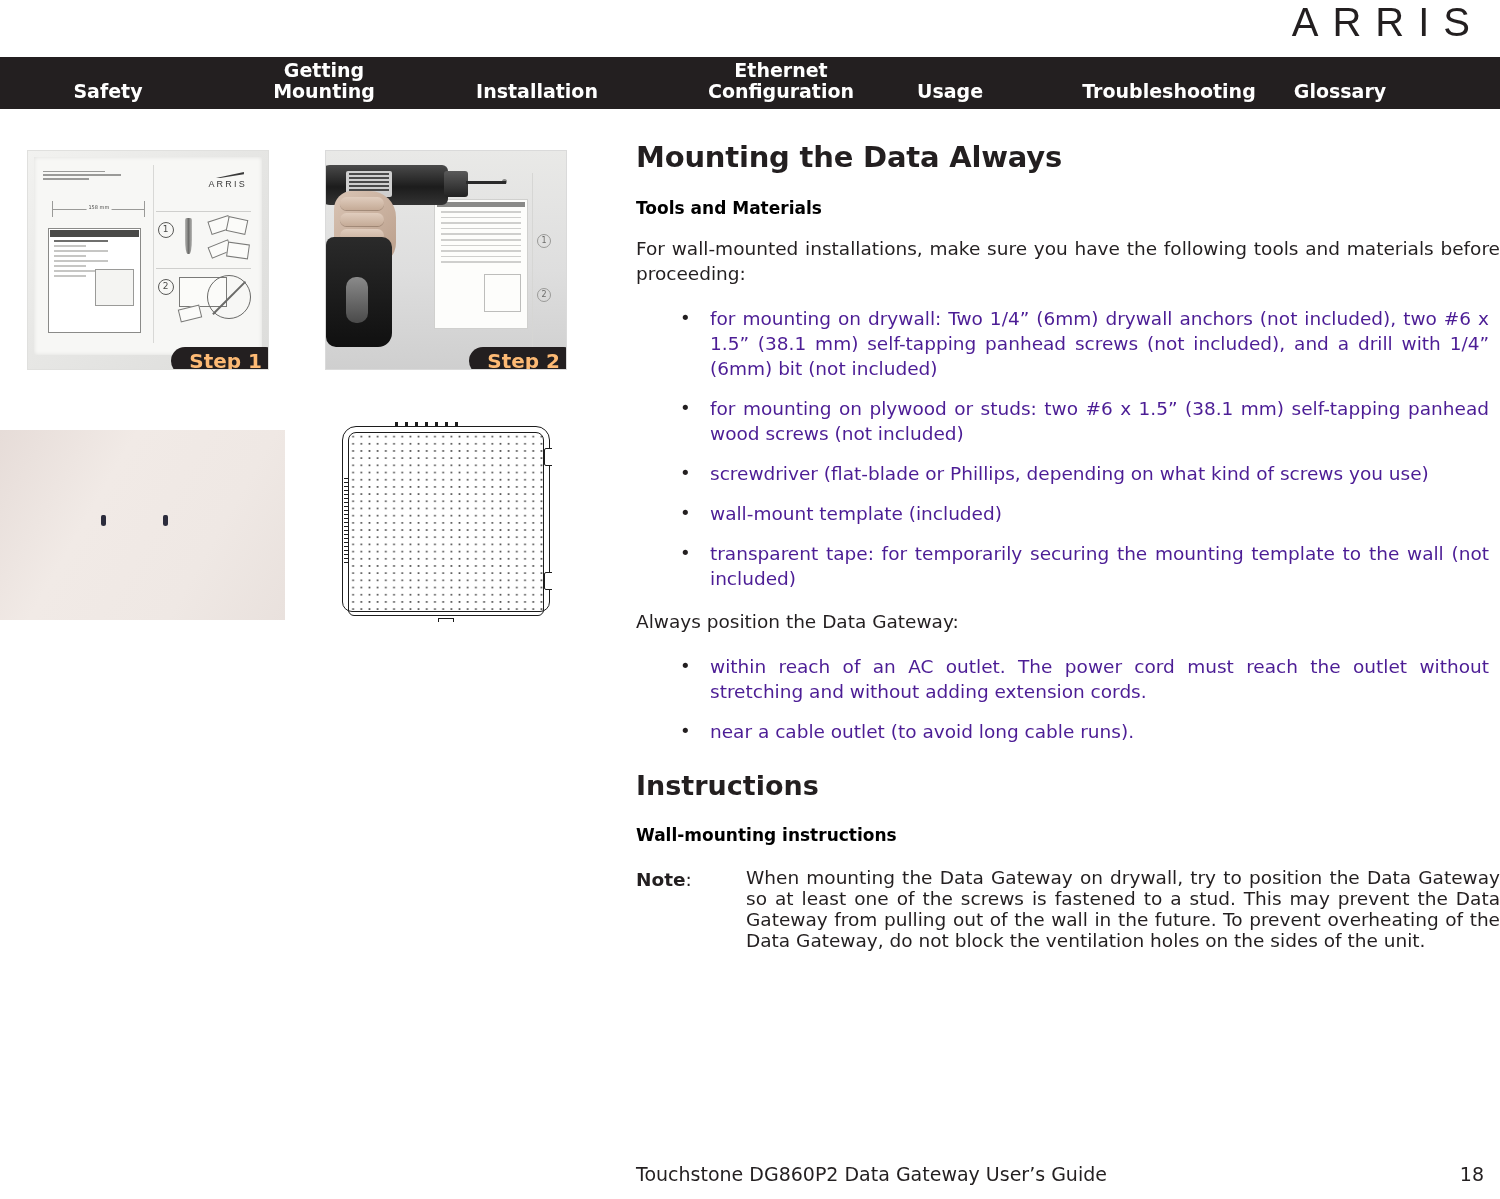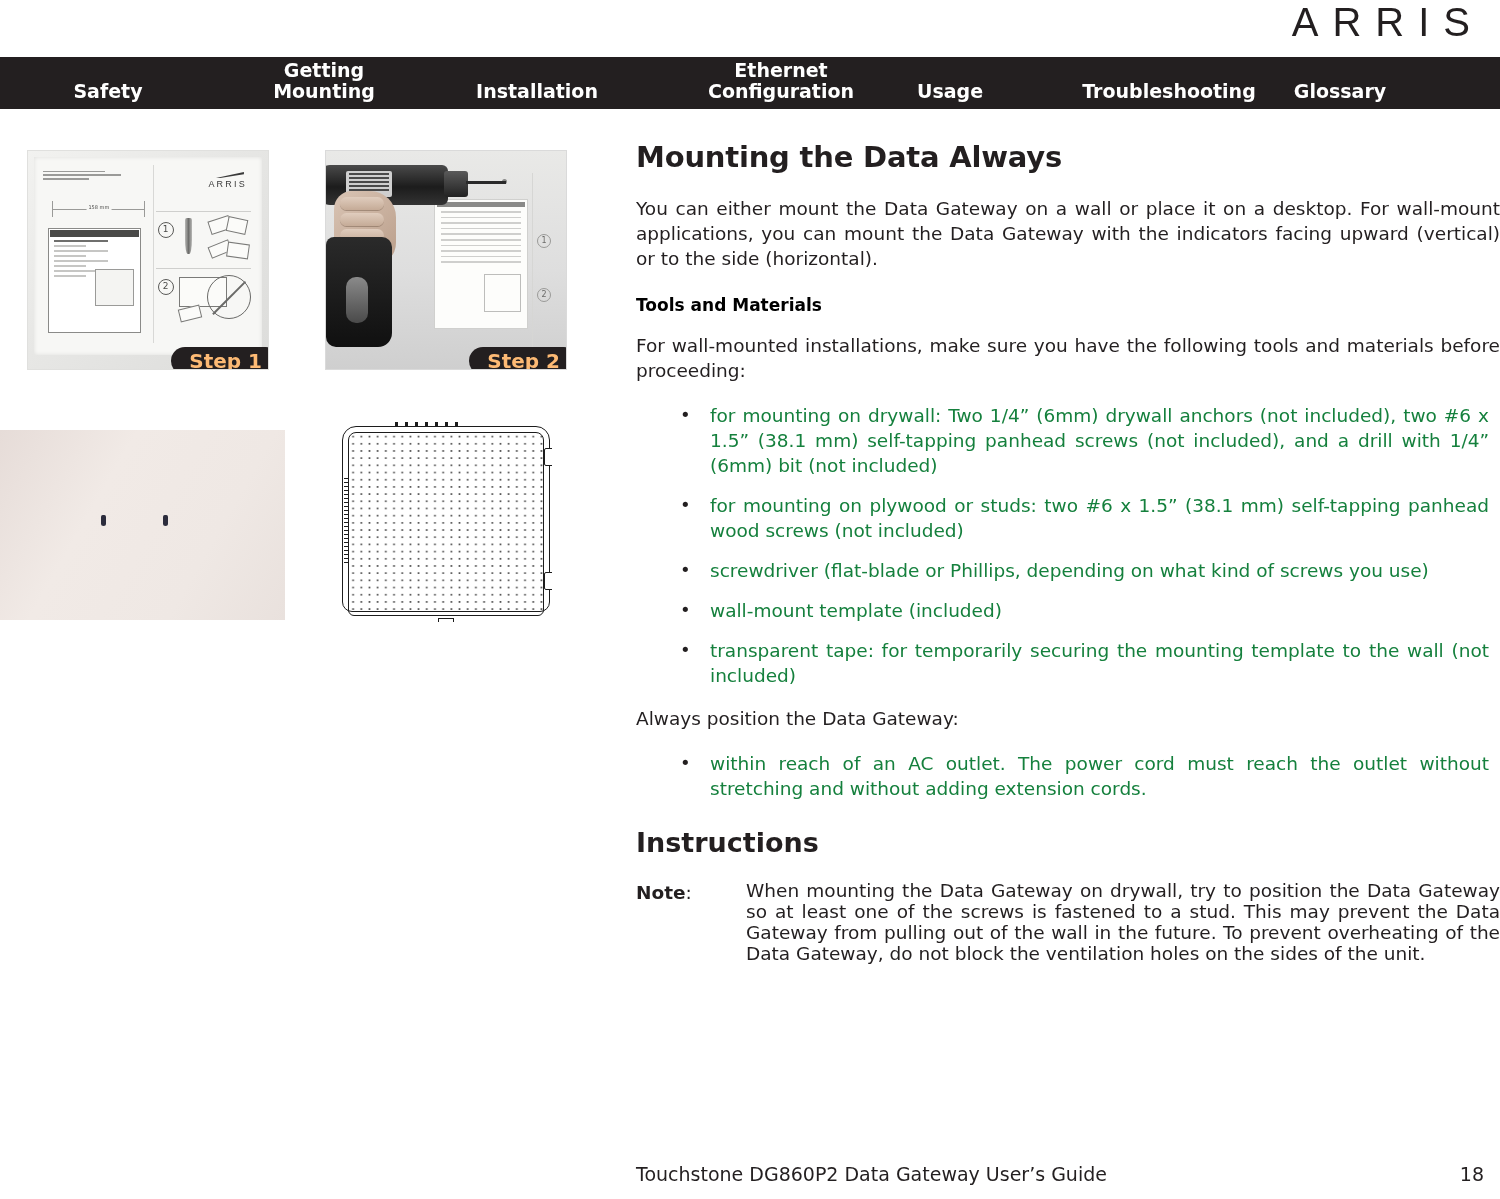--- a/index.html
+++ b/index.html
@@ -333,21 +333,21 @@
     list-style: none;
   }
   ul.bullets li {
     position: relative;
     margin: 0 11px 15px 0;
     padding-left: 74px;
     font-family: "DejaVu Sans", sans-serif;
     font-size: 18.5px;
     line-height: 25px;
     text-align: justify;
-    color: #15803d;
+    color: #4c1d95;
   }
   ul.bullets li::before {
     content: "\2022";
     position: absolute;
     left: 44px;
     top: -1px;
     font-size: 18px;
     color: #231f20;
   }
   .note-block {
@@ -513,43 +513,44 @@
     <div class="dev-foot"></div>
 
   </div>
 
 </div>
 
 <div class="content">
 
   <h1 class="title">Mounting the Data Always</h1>
 
-  <p class="body">You can either mount the Data Gateway on a wall or place it on a desktop. For wall-mount applications, you can mount the Data Gateway with the indicators facing upward (vertical) or to the side (horizontal).</p>
 
   <h3 class="h3">Tools and Materials</h3>
 
   <p class="body">For wall-mounted installations, make sure you have the following tools and materials before proceeding:</p>
 
   <ul class="bullets">
     <li>for mounting on drywall: Two 1/4” (6mm) drywall anchors (not included), two #6 x 1.5” (38.1 mm) self-tapping panhead screws (not included), and a drill with 1/4” (6mm) bit (not included)</li>
     <li>for mounting on plywood or studs: two #6 x 1.5” (38.1 mm) self-tapping panhead wood screws (not included)</li>
     <li>screwdriver (flat-blade or Phillips, depending on what kind of screws you use)</li>
     <li>wall-mount template (included)</li>
     <li>transparent tape: for temporarily securing the mounting template to the wall (not included)</li>
   </ul>
 
 
   <p class="body nojust">Always position the Data Gateway:</p>
 
   <ul class="bullets">
     <li>within reach of an AC outlet. The power cord must reach the outlet without stretching and without adding extension cords.</li>
+    <li>near a cable outlet (to avoid long cable runs).</li>
   </ul>
 
   <h2 class="h2">Instructions</h2>
 
+  <h3 class="h3">Wall-mounting instructions</h3>
 
   <div class="note-block">
     <div class="note-label"><b>Note</b><span>:</span></div>
     <div class="note-text">When mounting the Data Gateway on drywall, try to position the Data Gateway so at least one of the screws is fastened to a stud. This may prevent the Data Gateway from pulling out of the wall in the future. To prevent overheating of the Data Gateway, do not block the ventilation holes on the sides of the unit.</div>
   </div>
 
 </div>
 
 <div class="footer">
   <span>Touchstone DG860P2 Data Gateway User’s Guide</span>

